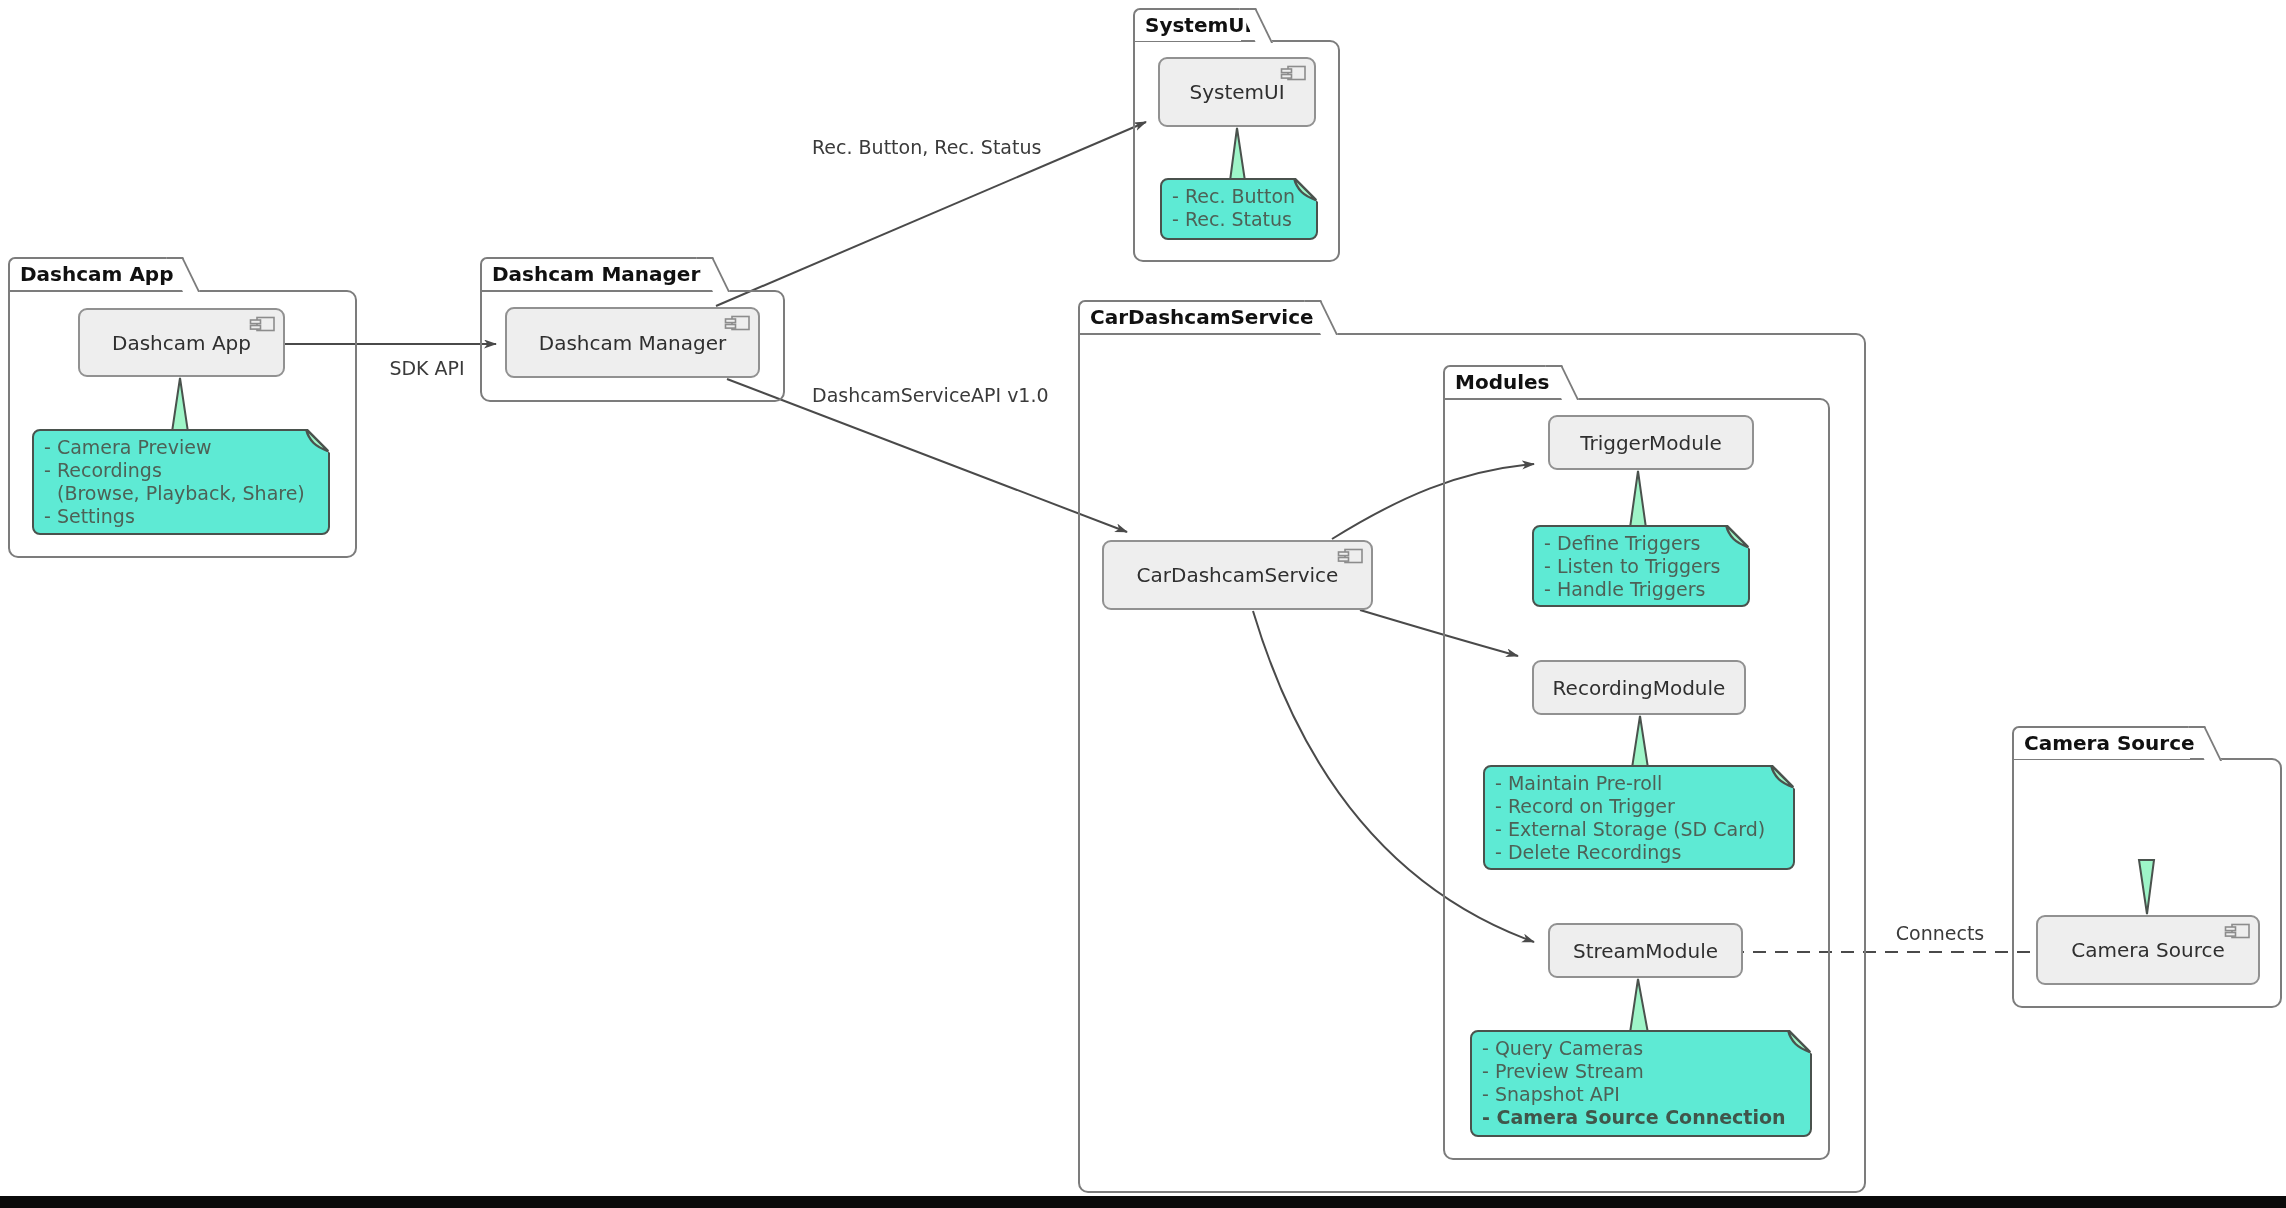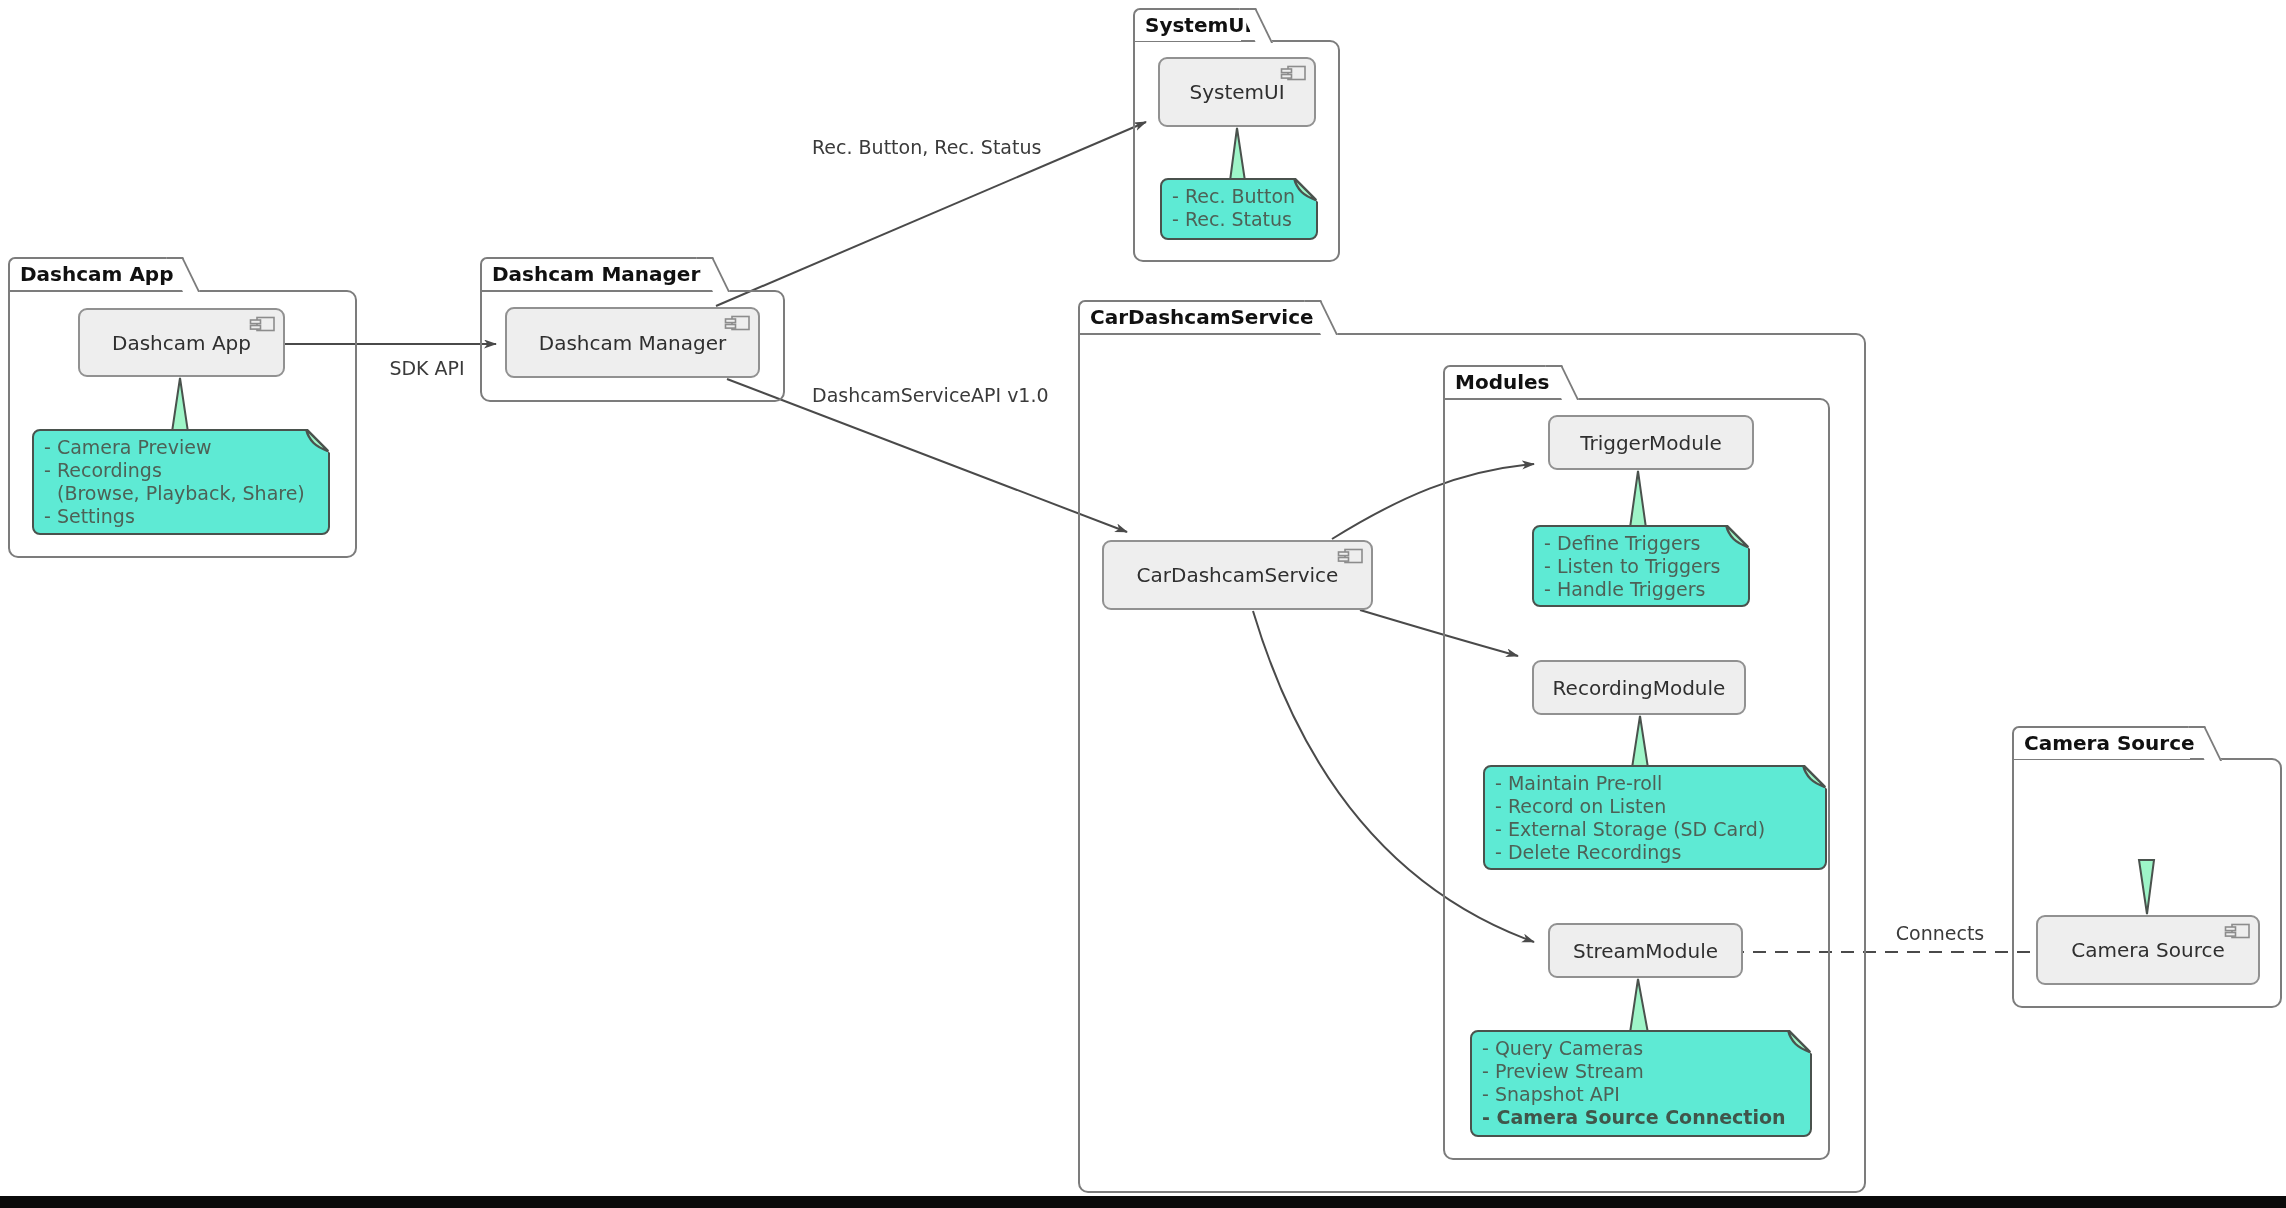--- a/index.html
+++ b/index.html
@@ -176,28 +176,28 @@
     <svg class="fold" width="30" height="26" viewBox="0 0 30 26">
       <path d="M6,0 L30,0 L30,24 L28,22 Z" fill="#ffffff" stroke="none"></path>
       <path d="M6,0 L28,22" stroke="#4a524d" stroke-width="2.4" fill="none"></path>
       <path d="M6,0 C9,12 16,18 28,22 L6,0 Z" fill="#9ef5c8" stroke="#4a524d" stroke-width="2.4"></path>
     </svg>
     <div>- Define Triggers</div>
     <div>- Listen to Triggers</div>
     <div>- Handle Triggers</div>
   </div>
 
-  <div class="note" style="left:1483px; top:765px; width:344px; height:105px;">
+  <div class="note" style="left:1483px; top:765px; width:312px; height:105px;">
     <svg class="fold" width="30" height="26" viewBox="0 0 30 26">
       <path d="M6,0 L30,0 L30,24 L28,22 Z" fill="#ffffff" stroke="none"></path>
       <path d="M6,0 L28,22" stroke="#4a524d" stroke-width="2.4" fill="none"></path>
       <path d="M6,0 C9,12 16,18 28,22 L6,0 Z" fill="#9ef5c8" stroke="#4a524d" stroke-width="2.4"></path>
     </svg>
     <div>- Maintain Pre-roll</div>
-    <div>- Record on Listen</div>
+    <div>- Record on Trigger</div>
     <div>- External Storage (SD Card)</div>
     <div>- Delete Recordings</div>
   </div>
 
   <div class="note" style="left:1470px; top:1030px; width:342px; height:107px;">
     <svg class="fold" width="30" height="26" viewBox="0 0 30 26">
       <path d="M6,0 L30,0 L30,24 L28,22 Z" fill="#ffffff" stroke="none"></path>
       <path d="M6,0 L28,22" stroke="#4a524d" stroke-width="2.4" fill="none"></path>
       <path d="M6,0 C9,12 16,18 28,22 L6,0 Z" fill="#9ef5c8" stroke="#4a524d" stroke-width="2.4"></path>
     </svg>

